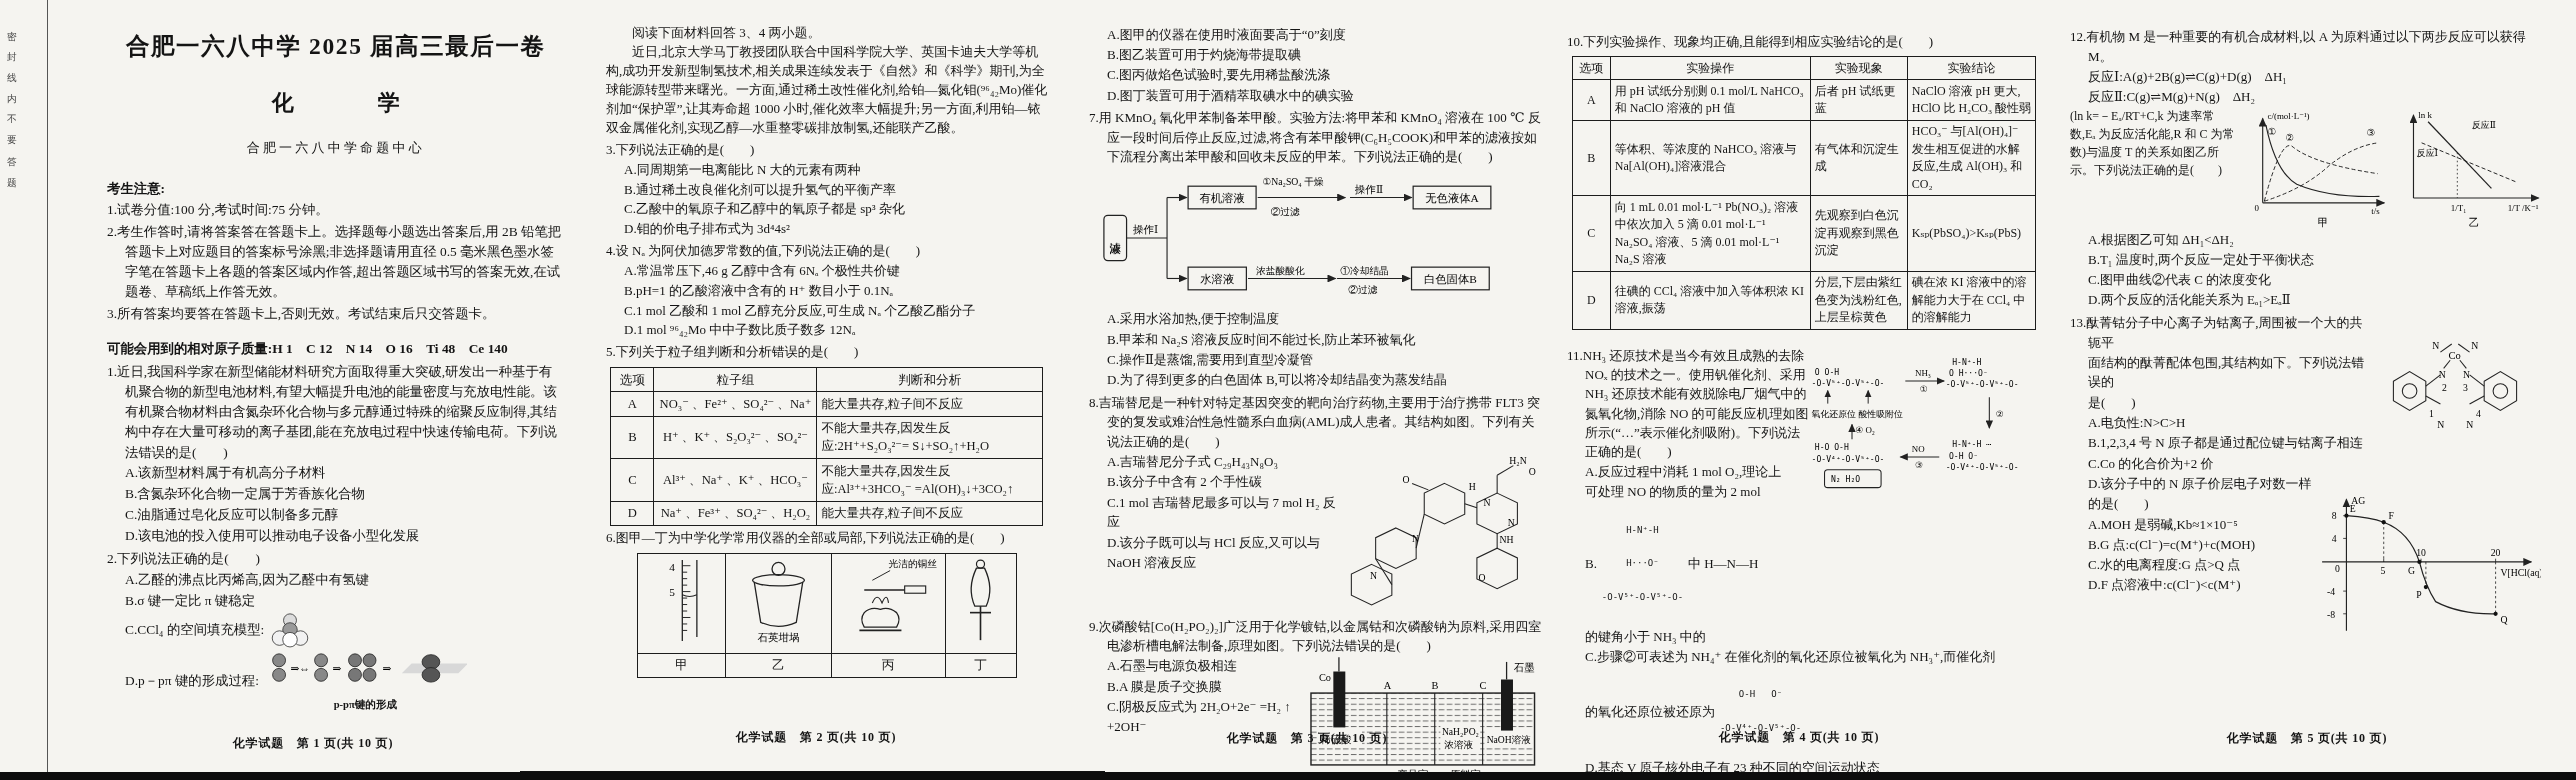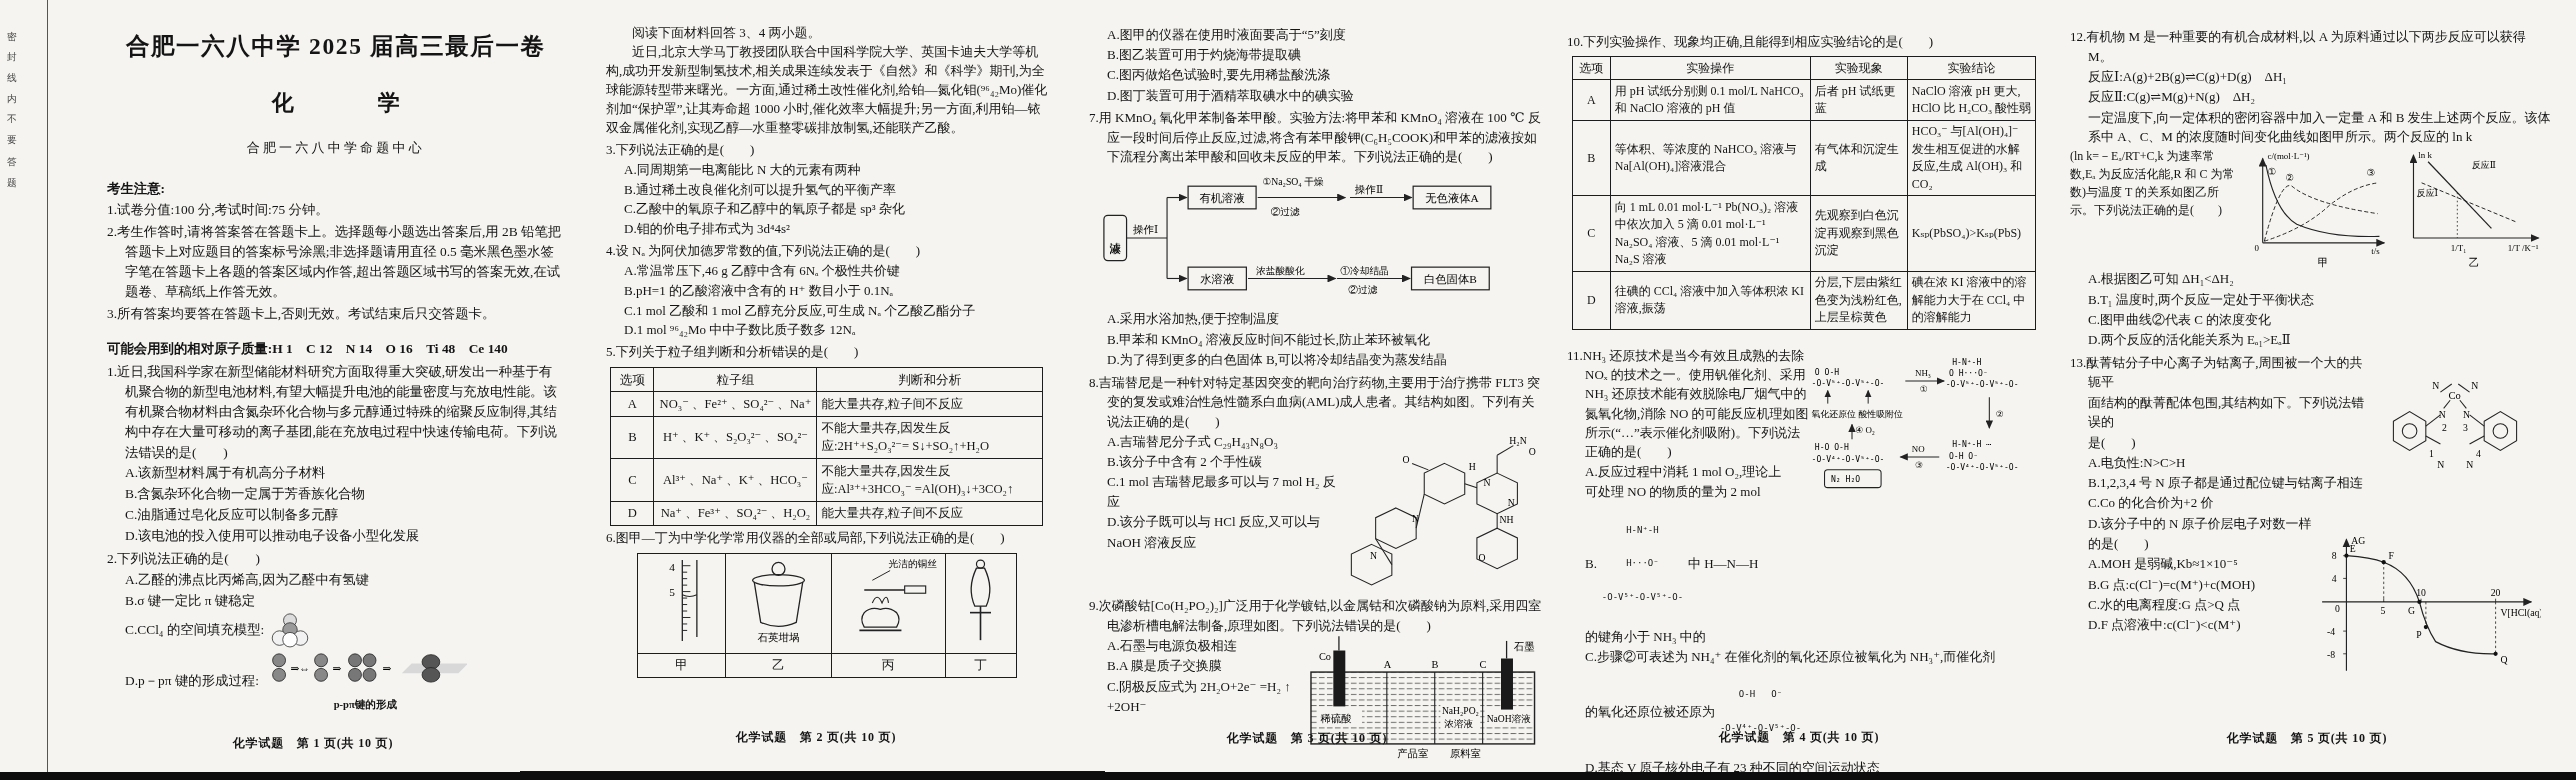--- a/index.html
+++ b/index.html
@@ -221,21 +221,21 @@
       <td>丙</td>
       <td>丁</td>
     </tr>
   </tbody>
     </table>
 
   <div class="footer">化学试题　第 2 页(共 10 页)</div>
 </div>
 
 <div class="page p3">
-  <div class="opt">A.图甲的仪器在使用时液面要高于“5”刻度</div>
+  <div class="opt">A.图甲的仪器在使用时液面要高于“0”刻度</div>
   <div class="opt">B.图乙装置可用于灼烧海带提取碘</div>
   <div class="opt">C.图丙做焰色试验时,要先用稀盐酸洗涤</div>
   <div class="opt">D.图丁装置可用于酒精萃取碘水中的碘实验</div>
 
   <div class="stem">7.用 KMnO₄ 氧化甲苯制备苯甲酸。实验方法:将甲苯和 KMnO₄ 溶液在 100 ℃ 反应一段时间后停止反应,过滤,将含有苯甲酸钾(C₆H₅COOK)和甲苯的滤液按如下流程分离出苯甲酸和回收未反应的甲苯。下列说法正确的是(　　)</div>
 
   <svg width="438" height="136" viewBox="0 0 540 168" style="display:block;margin:3.2px auto;font-size:16px">
     <defs>
       <marker id="ar3" markerWidth="8" markerHeight="7" refX="7" refY="3.5" orient="auto">
           <path d="M0,0 L8,3.5 L0,7 Z" fill="#222"></path>
@@ -263,21 +263,22 @@
     <text x="196" y="128" font-size="12">浓盐酸酸化</text>
     <line x1="186" y1="134" x2="294" y2="134" stroke="#222" stroke-width="1.4" marker-end="url(#ar3)"></line>
     <text x="300" y="128" font-size="12">①冷却结晶</text>
     <text x="310" y="152" font-size="12">②过滤</text>
     <line x1="296" y1="134" x2="386" y2="134" stroke="#222" stroke-width="1.4" marker-end="url(#ar3)"></line>
     <rect x="388" y="120" width="96" height="28" fill="none" stroke="#222" stroke-width="1.5"></rect>
     <text x="436" y="139" font-size="14" text-anchor="middle">白色固体B</text>
   </svg>
 
   <div class="opt">A.采用水浴加热,便于控制温度</div>
-  <div class="opt">B.甲苯和 KMnO₄ 溶液反应时间不能过长,防止苯环被氧化</div>
+  <div class="opt">B.甲苯和 Na₂S 溶液反应时间不能过长,防止苯环被氧化</div>
+  <div class="opt">C.操作Ⅱ是蒸馏,需要用到直型冷凝管</div>
   <div class="opt">D.为了得到更多的白色固体 B,可以将冷却结晶变为蒸发结晶</div>
 
   <div class="stem">8.吉瑞替尼是一种针对特定基因突变的靶向治疗药物,主要用于治疗携带 FLT3 突变的复发或难治性急性髓系白血病(AML)成人患者。其结构如图。下列有关说法正确的是(　　)</div>
   <div class="row">
     <div style="width:258px;">
       <div class="opt">A.吉瑞替尼分子式 C₂₉H₄₃N₈O₃</div>
       <div class="opt">B.该分子中含有 2 个手性碳</div>
       <div class="opt">C.1 mol 吉瑞替尼最多可以与 7 mol H₂ 反应</div>
       <div class="opt">D.该分子既可以与 HCl 反应,又可以与</div>
       <div class="opt">NaOH 溶液反应</div>
@@ -449,21 +450,20 @@
   </div>
   <div class="opt">D.基态 V 原子核外电子有 23 种不同的空间运动状态</div>
 
   <div class="footer">化学试题　第 4 页(共 10 页)</div>
 </div>
 
 <div class="page p5">
   <div class="stem">12.有机物 M 是一种重要的有机合成材料,以 A 为原料通过以下两步反应可以获得 M。</div>
   <div class="opt">反应Ⅰ:A(g)+2B(g)⇌C(g)+D(g)　ΔH₁</div>
   <div class="opt">反应Ⅱ:C(g)⇌M(g)+N(g)　ΔH₂</div>
-  <div class="opt">一定温度下,向一定体积的密闭容器中加入一定量 A 和 B 发生上述两个反应。该体系中 A、C、M 的浓度随时间变化曲线如图甲所示。两个反应的 ln k</div>
   <div class="row">
     <div style="width:170px;font-size:12px;">(ln k=－Eₐ/RT+C,k 为速率常数,Eₐ 为反应活化能,R 和 C 为常数)与温度 T 的关系如图乙所示。下列说法正确的是(　　)</div>
     <svg width="154" height="122" viewBox="0 0 190 150" style="font-size:16px">
       <defs>
           <marker id="ar5" markerWidth="8" markerHeight="7" refX="7" refY="3.5" orient="auto">
             <path d="M0,0 L8,3.5 L0,7 Z" fill="#222"></path>
           </marker>
         </defs>
       <line x1="28" y1="118" x2="28" y2="14" stroke="#222" stroke-width="1.4" marker-end="url(#ar5)"></line>
       <line x1="28" y1="118" x2="178" y2="118" stroke="#222" stroke-width="1.4" marker-end="url(#ar5)"></line>

